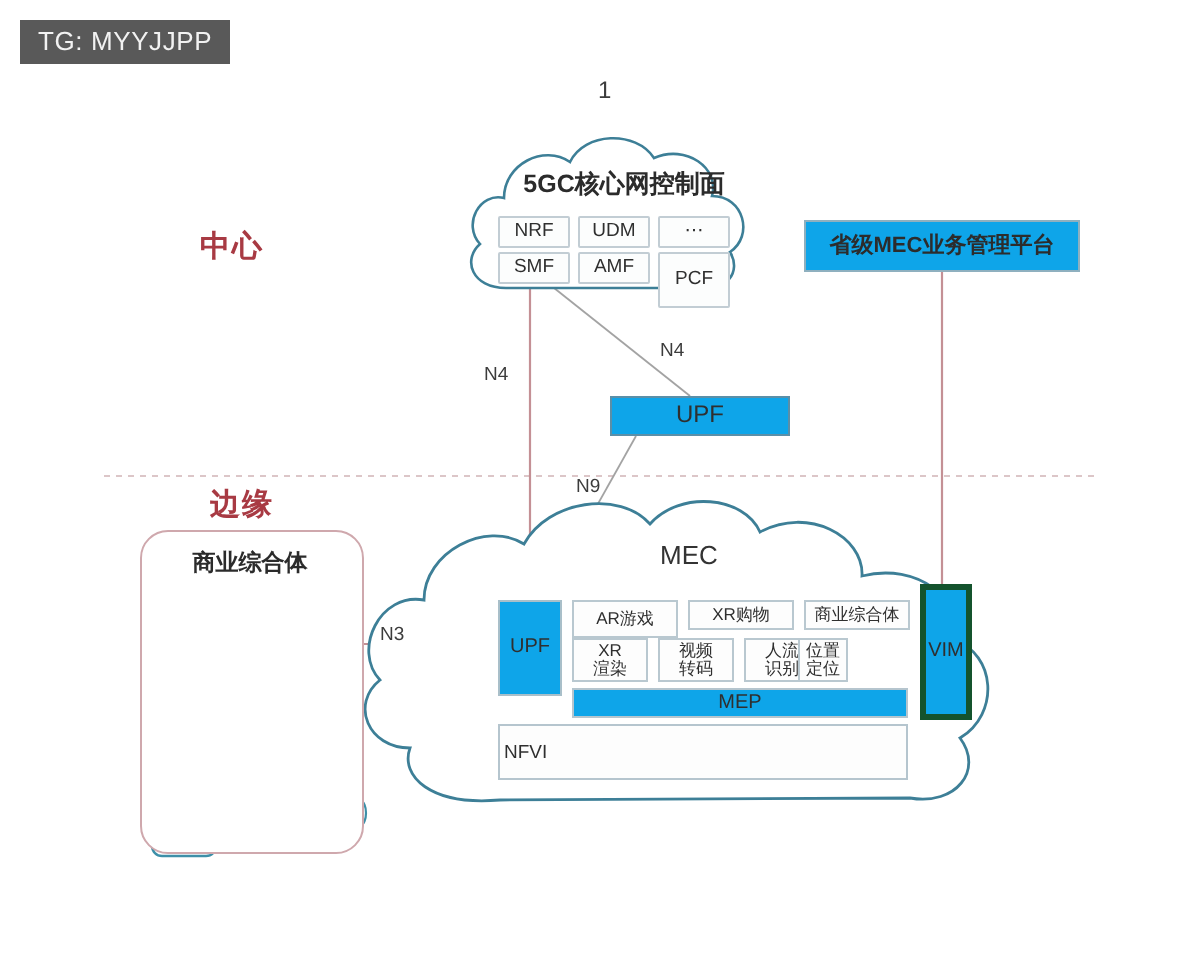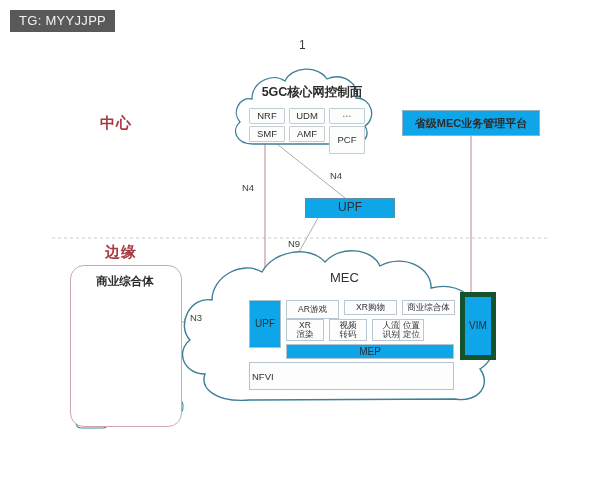--- a/index.html
+++ b/index.html
@@ -51,21 +51,21 @@
   #complex-box{
     position:absolute;left:70px;top:265px;width:110px;height:160px;
     border:1.4px solid #cfa8ad;border-radius:14px;background:#fff;
   }
   #complex-title{
     position:absolute;left:70px;top:274px;width:110px;text-align:center;
     font-size:11.5px;font-weight:bold;color:#2b2b2b;white-space:nowrap;
   }
   
   #mec-upf{left:249px;top:300px;width:32px;height:48px;font-size:10px;border:1px solid #a9bfc9;}
-  #mec-vim{left:460px;top:292px;width:36px;height:68px;font-size:10px;border:5px solid #14532d;}
+  #mec-vim{left:460px;top:292px;width:26px;height:68px;font-size:10px;border:3px solid #14532d;}
   #mec-mep{left:286px;top:344px;width:168px;height:15px;font-size:10px;border:1px solid #b5c5ce;}
   #mec-nfvi{
     position:absolute;left:249px;top:362px;width:205px;height:28px;
     border:1px solid #b5c5ce;background:#fdfdfd;box-sizing:border-box;
   }
   #nfvi-lbl{position:absolute;left:252px;top:371px;font-size:9.5px;color:#2f2f2f;}
   .app{
     position:absolute;box-sizing:border-box;display:flex;align-items:center;
     justify-content:center;text-align:center;font-size:8.5px;color:#2f2f2f;
     border:1px solid #b9c8d0;background:#fdfdfd;line-height:1.1;

